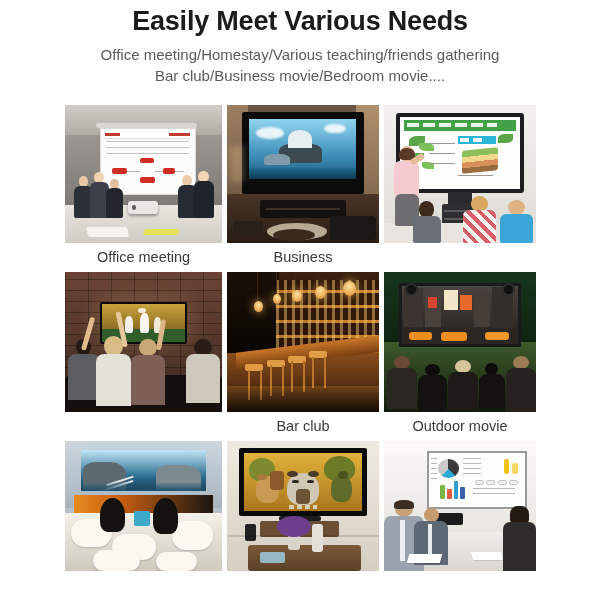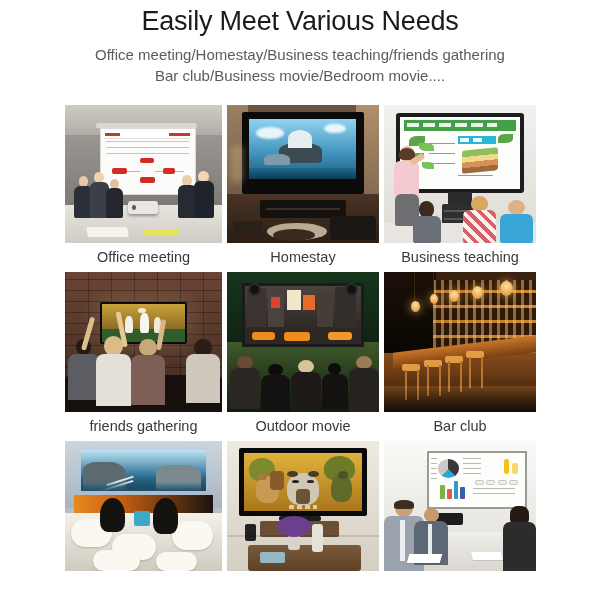--- a/index.html
+++ b/index.html
@@ -6,21 +6,21 @@
   body{
     width:600px;height:600px;background:#ffffff;
     font-family:"Liberation Sans", sans-serif;
     overflow:hidden;
   }
   .page{position:relative;width:600px;height:600px;background:#fff;}
 
   
   .header{text-align:center;padding-top:6px;}
   .title{
-    font-size:27px;font-weight:normal;color:#1b1b1b;
+    font-size:27px;font-weight:bold;color:#1b1b1b;
     letter-spacing:-0.2px;line-height:1.15;margin:0;
   }
   .subtitle{
     font-size:15px;color:#5b5b5b;line-height:1.42;margin:7px 0 0 0;
     font-weight:normal;
   }
 
   
   .grid{
     margin:18px auto 0 auto;
@@ -207,21 +207,21 @@
   .bg-b{position:absolute;border-radius:7px 7px 0 0;}
 </style>
 </head>
 <body>
 
 <div class="page">
 
   <div class="header">
     <h1 class="title">Easily Meet Various Needs</h1>
     <p class="subtitle">
-      <span>Office meeting/Homestay/Business teaching/friends gathering</span><br>
+      <span>Office meeting/Homestay/Various teaching/friends gathering</span><br>
       <span>Bar club/Business movie/Bedroom movie....</span>
     </p>
   </div>
 
   <div class="grid">
 
     <div class="cell r1">
       <div class="thumb">
         <div class="fill s-office"></div>
         <div class="abs of-ceiling"></div>
@@ -291,21 +291,21 @@
         <div class="abs hm-floor"></div>
         <div class="abs hm-console">
             <div class="hm-shelf"></div>
           </div>
         <div class="abs hm-ottoman"></div>
         <div class="abs hm-rug"></div>
         <div class="abs hm-table"></div>
         <div class="abs hm-sofa"></div>
         <div class="abs" style="left:2%;top:30%;width:9%;height:26%;background:rgba(255,216,150,.25);filter:blur(3px)"></div>
       </div>
-      <div class="caption">Homestay</div>
+      <div class="caption">Business</div>
     </div>
 
     <div class="cell r1">
       <div class="thumb">
         <div class="fill s-teach"></div>
         <div class="abs tc-board">
           <div class="tc-slide">
             <div class="tc-green">
                 <div class="tc-greentxt" style="left:3%;top:26%;width:80%;height:44%;background:repeating-linear-gradient(90deg,#ffffff 0 12px,transparent 12px 16px);opacity:.9"></div>
               </div>
@@ -346,21 +346,20 @@
         <div class="abs" style="left:52%;bottom:0;width:22%;height:34%">
           <div class="p-head" style="left:24%;top:0;width:52%;height:34%;background:#d8a860"></div>
           <div class="p-body" style="left:0;top:30%;width:100%;height:70%;
             background:repeating-linear-gradient(45deg,#d95f6a 0 4px,#f7f3ef 4px 8px)"></div>
         </div>
         <div class="abs" style="right:2%;bottom:0;width:22%;height:31%">
           <div class="p-head" style="left:24%;top:0;width:52%;height:36%;background:#e0b183"></div>
           <div class="p-body" style="left:0;top:32%;width:100%;height:68%;background:#3aa6d8"></div>
         </div>
       </div>
-      <div class="caption">Business teaching</div>
     </div>
 
     <div class="cell r2">
       <div class="thumb">
         <div class="fill s-friends">
             <div class="fr-brick"></div>
           </div>
         <div class="abs fr-tv">
           <div class="fr-tvimg">
             <div class="fr-crowd"></div>
@@ -387,21 +386,58 @@
         </div>
         <div class="abs" style="right:1%;bottom:6%;width:22%;height:46%">
           <div class="fr-h" style="left:24%;top:0;width:52%;height:26%;background:#2a1d15"></div>
           <div class="fr-b" style="left:0;top:24%;width:100%;height:76%;background:#cfc9bd"></div>
         </div>
 
         <div class="fr-arm" style="left:10%;bottom:44%;width:5px;height:24%;background:#e0bb8c;transform:rotate(16deg)"></div>
         <div class="fr-arm" style="left:37%;bottom:46%;width:5px;height:26%;background:#e8c79a;transform:rotate(-12deg)"></div>
         <div class="fr-arm" style="left:58%;bottom:44%;width:5px;height:22%;background:#dcb587;transform:rotate(10deg)"></div>
       </div>
-      <div class="caption">friends gathering</div>
+    </div>
+
+    <div class="cell r2">
+      <div class="thumb">
+        <div class="fill s-bar"></div>
+        <div class="abs br-dark"></div>
+        <div class="abs br-backwall">
+            <div class="br-bottles"></div>
+          </div>
+        <div class="abs br-floorg"></div>
+        <div class="abs br-counter"></div>
+
+        <div class="abs br-wire" style="left:20%;top:0;height:22%"></div>
+        <div class="br-lamp" style="left:18%;top:21%;width:9px;height:11px"></div>
+        <div class="abs br-wire" style="left:32%;top:0;height:17%"></div>
+        <div class="br-lamp" style="left:30%;top:16%;width:8px;height:10px"></div>
+        <div class="abs br-wire" style="left:45%;top:0;height:14%"></div>
+        <div class="br-lamp" style="left:43%;top:13%;width:10px;height:12px"></div>
+        <div class="abs br-wire" style="left:60%;top:0;height:11%"></div>
+        <div class="br-lamp" style="left:58%;top:10%;width:11px;height:13px"></div>
+        <div class="abs br-wire" style="left:78%;top:0;height:8%"></div>
+        <div class="br-lamp" style="left:76%;top:7%;width:13px;height:15px"></div>
+
+        <div class="br-stool" style="left:12%;top:66%;width:12%;height:5%"></div>
+        <div class="br-stoolleg" style="left:14%;top:70%;height:22%"></div>
+        <div class="br-stoolleg" style="left:22%;top:70%;height:22%"></div>
+        <div class="br-stool" style="left:26%;top:63%;width:12%;height:5%"></div>
+        <div class="br-stoolleg" style="left:28%;top:67%;height:22%"></div>
+        <div class="br-stoolleg" style="left:36%;top:67%;height:22%"></div>
+        <div class="br-stool" style="left:40%;top:60%;width:12%;height:5%"></div>
+        <div class="br-stoolleg" style="left:42%;top:64%;height:22%"></div>
+        <div class="br-stoolleg" style="left:50%;top:64%;height:22%"></div>
+        <div class="br-stool" style="left:54%;top:57%;width:12%;height:5%"></div>
+        <div class="br-stoolleg" style="left:56%;top:61%;height:22%"></div>
+        <div class="br-stoolleg" style="left:64%;top:61%;height:22%"></div>
+        <div class="abs" style="left:0;bottom:0;right:0;height:18%;background:linear-gradient(rgba(255,170,70,.18),rgba(0,0,0,.55))"></div>
+      </div>
+      <div class="caption">Bar club</div>
     </div>
 
     <div class="cell r2">
       <div class="thumb">
         <div class="fill s-out"></div>
         <div class="abs ou-grass"></div>
         <div class="abs ou-frame">
           <div class="ou-img">
             <div class="ou-city"></div>
             <div class="ou-bld" style="left:2%;top:4%;width:16%;height:66%"></div>
@@ -435,58 +471,20 @@
         <div class="abs" style="left:62%;bottom:2%;width:18%;height:33%">
           <div class="ou-h" style="left:26%;top:0;width:48%;height:26%"></div>
           <div class="ou-b" style="left:2%;top:24%;width:96%;height:76%"></div>
         </div>
         <div class="abs" style="right:0;bottom:0;width:20%;height:40%">
           <div class="ou-h" style="left:24%;top:0;width:52%;height:24%;background:#9a7b55"></div>
           <div class="ou-b" style="left:0;top:22%;width:100%;height:78%;background:#262220"></div>
         </div>
       </div>
       <div class="caption">Outdoor movie</div>
-    </div>
-
-    <div class="cell r2">
-      <div class="thumb">
-        <div class="fill s-bar"></div>
-        <div class="abs br-dark"></div>
-        <div class="abs br-backwall">
-            <div class="br-bottles"></div>
-          </div>
-        <div class="abs br-floorg"></div>
-        <div class="abs br-counter"></div>
-
-        <div class="abs br-wire" style="left:20%;top:0;height:22%"></div>
-        <div class="br-lamp" style="left:18%;top:21%;width:9px;height:11px"></div>
-        <div class="abs br-wire" style="left:32%;top:0;height:17%"></div>
-        <div class="br-lamp" style="left:30%;top:16%;width:8px;height:10px"></div>
-        <div class="abs br-wire" style="left:45%;top:0;height:14%"></div>
-        <div class="br-lamp" style="left:43%;top:13%;width:10px;height:12px"></div>
-        <div class="abs br-wire" style="left:60%;top:0;height:11%"></div>
-        <div class="br-lamp" style="left:58%;top:10%;width:11px;height:13px"></div>
-        <div class="abs br-wire" style="left:78%;top:0;height:8%"></div>
-        <div class="br-lamp" style="left:76%;top:7%;width:13px;height:15px"></div>
-
-        <div class="br-stool" style="left:12%;top:66%;width:12%;height:5%"></div>
-        <div class="br-stoolleg" style="left:14%;top:70%;height:22%"></div>
-        <div class="br-stoolleg" style="left:22%;top:70%;height:22%"></div>
-        <div class="br-stool" style="left:26%;top:63%;width:12%;height:5%"></div>
-        <div class="br-stoolleg" style="left:28%;top:67%;height:22%"></div>
-        <div class="br-stoolleg" style="left:36%;top:67%;height:22%"></div>
-        <div class="br-stool" style="left:40%;top:60%;width:12%;height:5%"></div>
-        <div class="br-stoolleg" style="left:42%;top:64%;height:22%"></div>
-        <div class="br-stoolleg" style="left:50%;top:64%;height:22%"></div>
-        <div class="br-stool" style="left:54%;top:57%;width:12%;height:5%"></div>
-        <div class="br-stoolleg" style="left:56%;top:61%;height:22%"></div>
-        <div class="br-stoolleg" style="left:64%;top:61%;height:22%"></div>
-        <div class="abs" style="left:0;bottom:0;right:0;height:18%;background:linear-gradient(rgba(255,170,70,.18),rgba(0,0,0,.55))"></div>
-      </div>
-      <div class="caption">Bar club</div>
     </div>
 
     <div class="cell r3">
       <div class="thumb">
         <div class="fill s-bed"></div>
         <div class="abs bd-wall"></div>
         <div class="abs bd-proj">
           <div class="bd-sea"></div>
           <div class="bd-rock" style="left:2%;bottom:0;width:34%;height:70%"></div>
           <div class="bd-rock" style="right:4%;bottom:0;width:36%;height:62%;background:#7c8a8f"></div>

